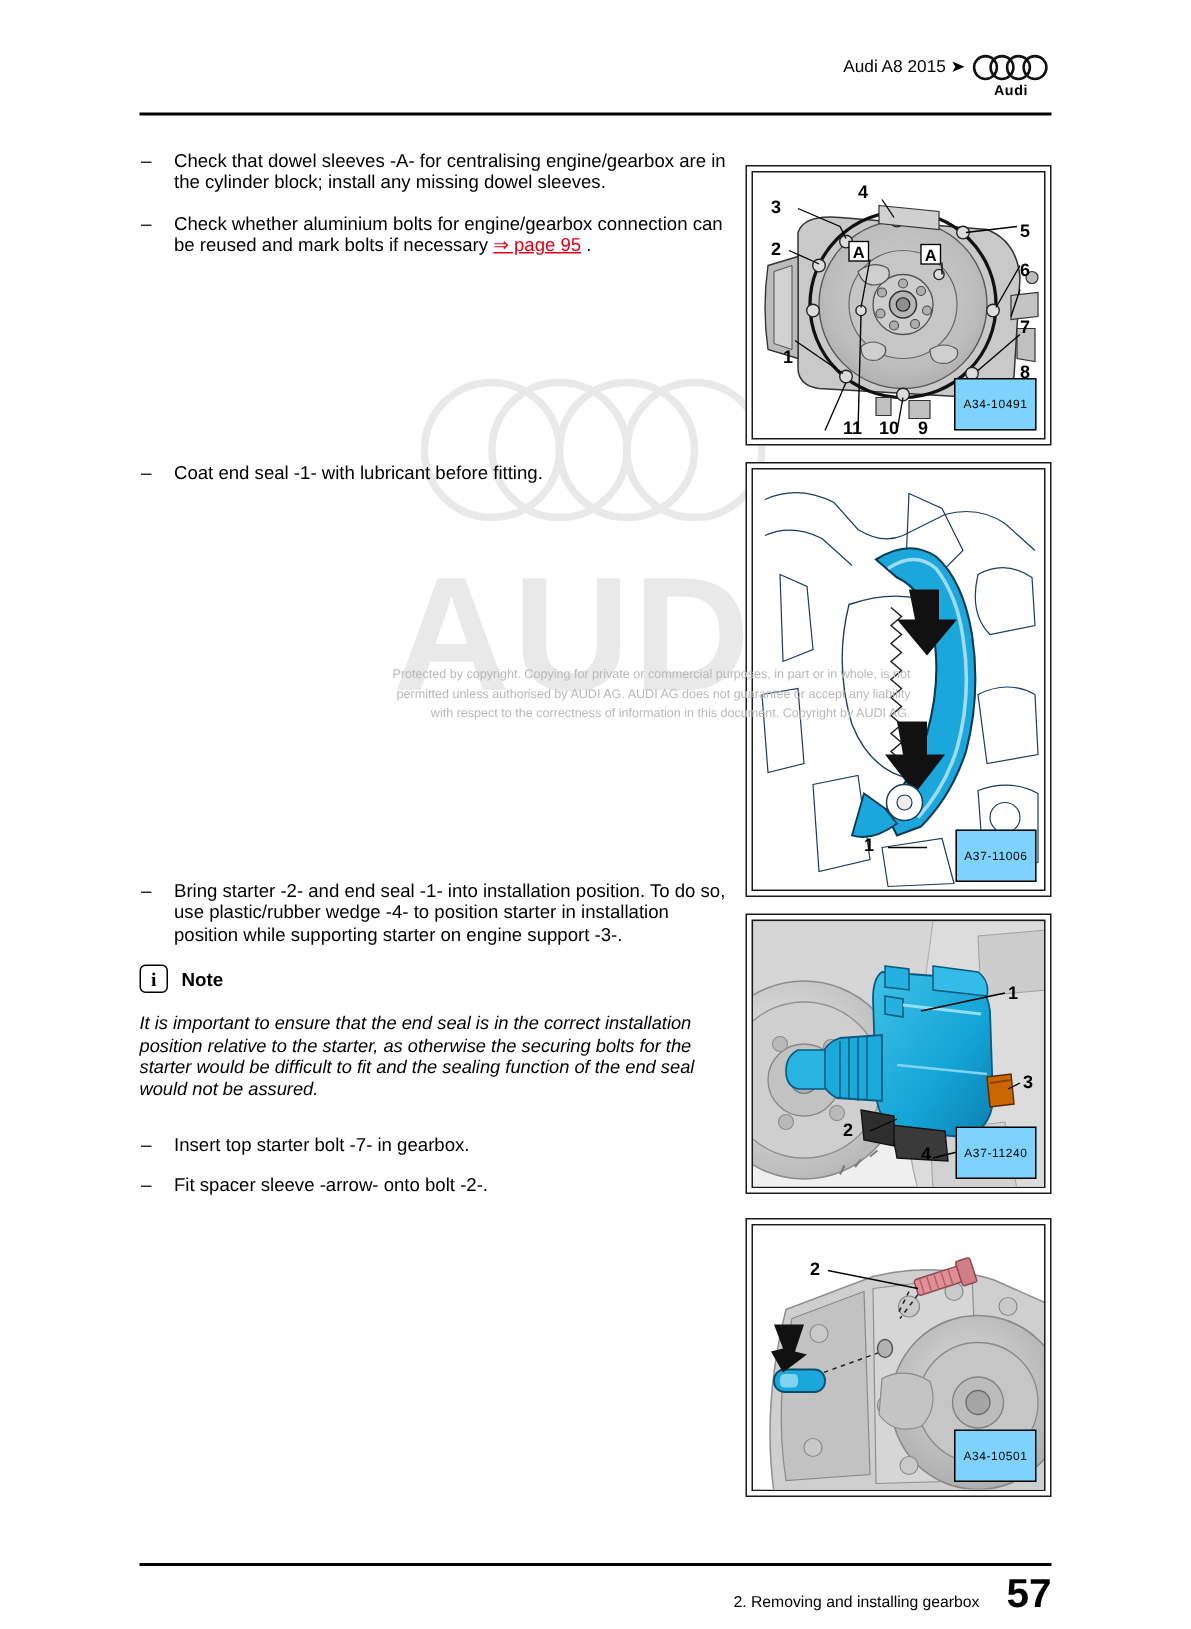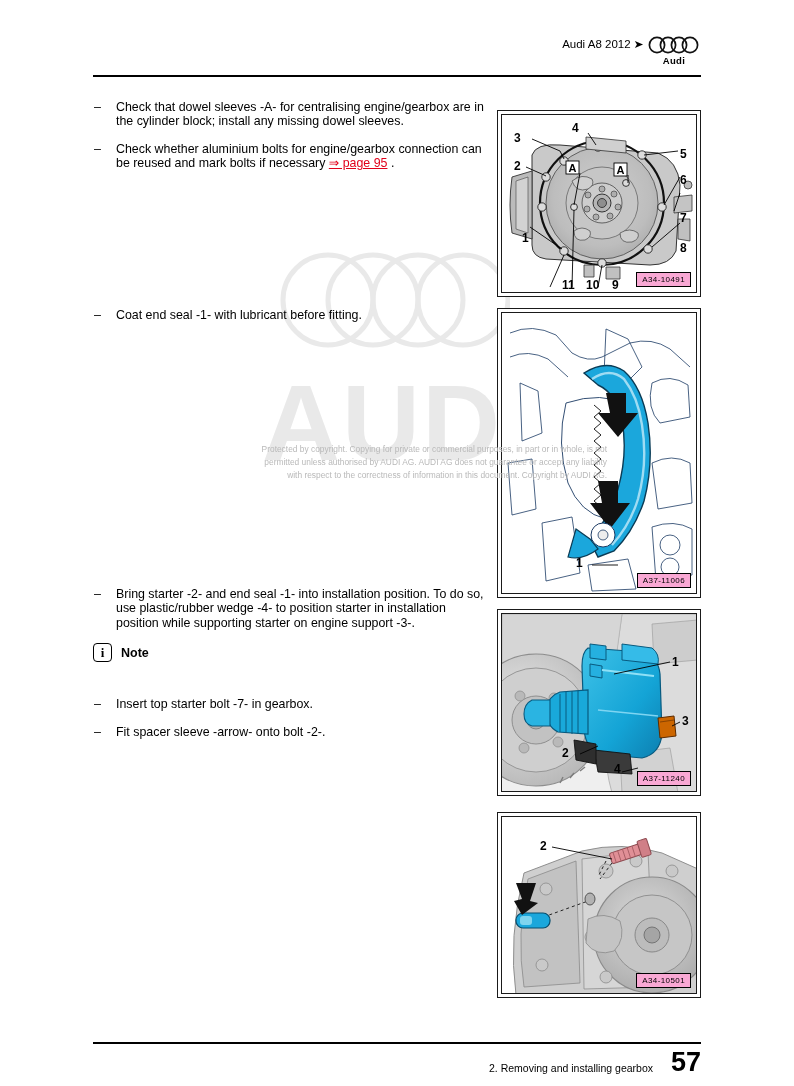--- a/index.html
+++ b/index.html
@@ -62,22 +62,22 @@
   .gap-b{height:252px;}
   .gap-c{height:22px;}
 
   
   .fig{position:absolute;z-index:3;background:#fff;
        border:1.4px solid #1a1a1a;padding:3px;box-sizing:border-box;}
   .fig-in{position:relative;width:100%;height:100%;
        border:1.2px solid #1a1a1a;box-sizing:border-box;overflow:hidden;background:#fff;}
   .fig svg{position:absolute;left:0;top:0;}
   .figcode{
-    position:absolute;right:5px;bottom:5px;border:1px solid #000;background:#f9a8d4;
-    font-size:8px;padding:2px 5px;letter-spacing:.4px;
+    position:absolute;right:5px;bottom:5px;border:1px solid #000;background:#7dd3fc;
+    font-size:8px;padding:12px 5px;letter-spacing:.4px;
     font-family:"Liberation Sans", sans-serif;
   }
   .cal{position:absolute;font-size:12px;font-weight:bold;font-family:"Liberation Sans",sans-serif;}
 
   #fig1{left:497px;top:110px;width:204px;height:187px;}
   #fig2{left:497px;top:308px;width:204px;height:290px;}
   #fig3{left:497px;top:609px;width:204px;height:187px;}
   #fig4{left:497px;top:812px;width:204px;height:186px;}
 </style>
 </head>
@@ -95,21 +95,21 @@
       </g>
     </svg>
   </div>
   <div class="wm-audi-text">AUDI</div>
   <div class="wm-copy">Protected by copyright. Copying for private or commercial purposes, in part or in whole, is not
 permitted unless authorised by AUDI AG. AUDI AG does not guarantee or accept any liability
 with respect to the correctness of information in this document. Copyright by AUDI AG.</div>
 
   <div class="hdr">
     <div class="hdr-line1">
-      <span>Audi A8 2012</span>
+      <span>Audi A8 2015</span>
       <span class="hdr-arrow">➤</span>
     </div>
     <div class="logo">
       <svg width="54" height="18" viewBox="0 0 54 18">
         <g fill="none" stroke="#111" stroke-width="1.7">
           <circle cx="10" cy="9" r="7.6"></circle>
           <circle cx="21" cy="9" r="7.6"></circle>
           <circle cx="32" cy="9" r="7.6"></circle>
           <circle cx="43" cy="9" r="7.6"></circle>
         </g>
@@ -142,20 +142,21 @@
 
     <div class="item">
       <span class="dash">–</span>
       <div class="body">Bring starter -2- and end seal -1- into installation position. To do so, use plastic/rubber wedge -4- to position starter in installation position while supporting starter on engine support -3-.</div>
     </div>
 
     <div class="note-head">
       <span class="note-ico">i</span>
       <span class="note-lbl">Note</span>
     </div>
+    <div class="note-body">It is important to ensure that the end seal is in the correct installation position relative to the starter, as otherwise the securing bolts for the starter would be difficult to fit and the sealing function of the end seal would not be assured.</div>
 
     <div class="gap-c"></div>
 
     <div class="item">
       <span class="dash">–</span>
       <div class="body">Insert top starter bolt -7- in gearbox.</div>
     </div>
 
     <div class="item">
       <span class="dash">–</span>

